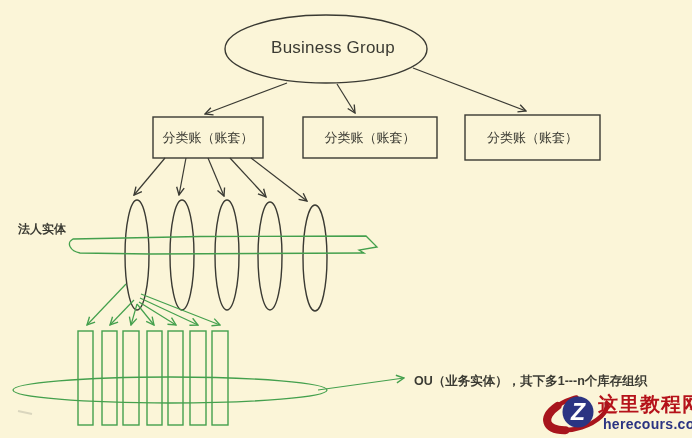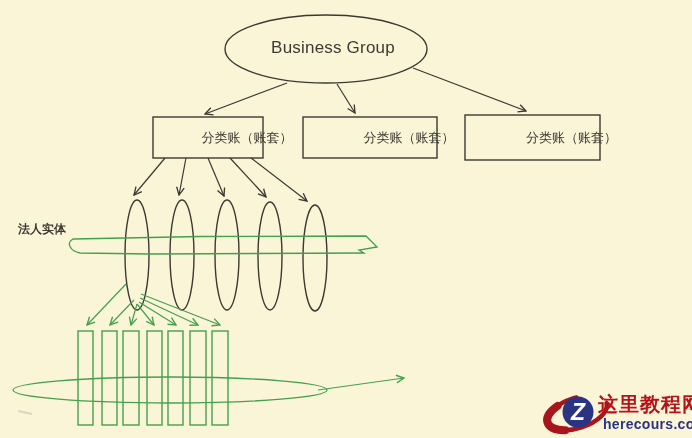--- a/index.html
+++ b/index.html
@@ -1,21 +1,21 @@
 <!DOCTYPE html>
 <html><head>
 <meta charset="utf-8">
 <style>
   html,body{margin:0;padding:0;}
   body{font-family:"Liberation Sans","DejaVu Sans",sans-serif;}
   #stage{position:relative;width:692px;height:438px;background:#FBF5D8;overflow:hidden;}
   #stage svg{position:absolute;left:0;top:0;}
   .lbl{position:absolute;color:#3B3B33;white-space:nowrap;text-align:center;}
   .title-lbl{width:210px;left:228px;top:38px;font-size:17px;letter-spacing:.2px;}
-  .box-lbl{text-align:center;font-size:13px;display:flex;align-items:center;justify-content:center;padding-left:39px;}
+  .box-lbl{text-align:center;font-size:13px;display:flex;align-items:center;justify-content:center;}
   .box-lbl.b1{left:153px;top:117px;width:110px;height:41px;}
   .box-lbl.b2{left:303px;top:117px;width:134px;height:41px;}
   .box-lbl.b3{left:465px;top:115px;width:135px;height:45px;}
   .legal-lbl{left:18px;top:221px;font-size:12px;font-weight:bold;}
   .ou-lbl{left:414px;top:373px;font-size:12.5px;font-weight:bold;}
   .wm-name{left:598px;top:391px;font-size:20px;font-weight:bold;color:#B5121A;letter-spacing:1px;}
   .wm-url{left:603px;top:416px;font-size:14px;font-weight:bold;color:#2B3482;letter-spacing:.3px;}
 </style>
 </head>
 <body>
@@ -97,17 +97,18 @@
   </svg>
 
   <div class="lbl title-lbl">Business Group</div>
 
   <div class="lbl box-lbl b1">分类账（账套）</div>
   <div class="lbl box-lbl b2">分类账（账套）</div>
   <div class="lbl box-lbl b3">分类账（账套）</div>
 
   <div class="lbl legal-lbl">法人实体</div>
 
+  <div class="lbl ou-lbl">OU（业务实体），其下多1---n个库存组织</div>
 
   <div class="lbl wm-name">这里教程网</div>
   <div class="lbl wm-url">herecours.com</div>
 
 </div>
 
 </body></html>

